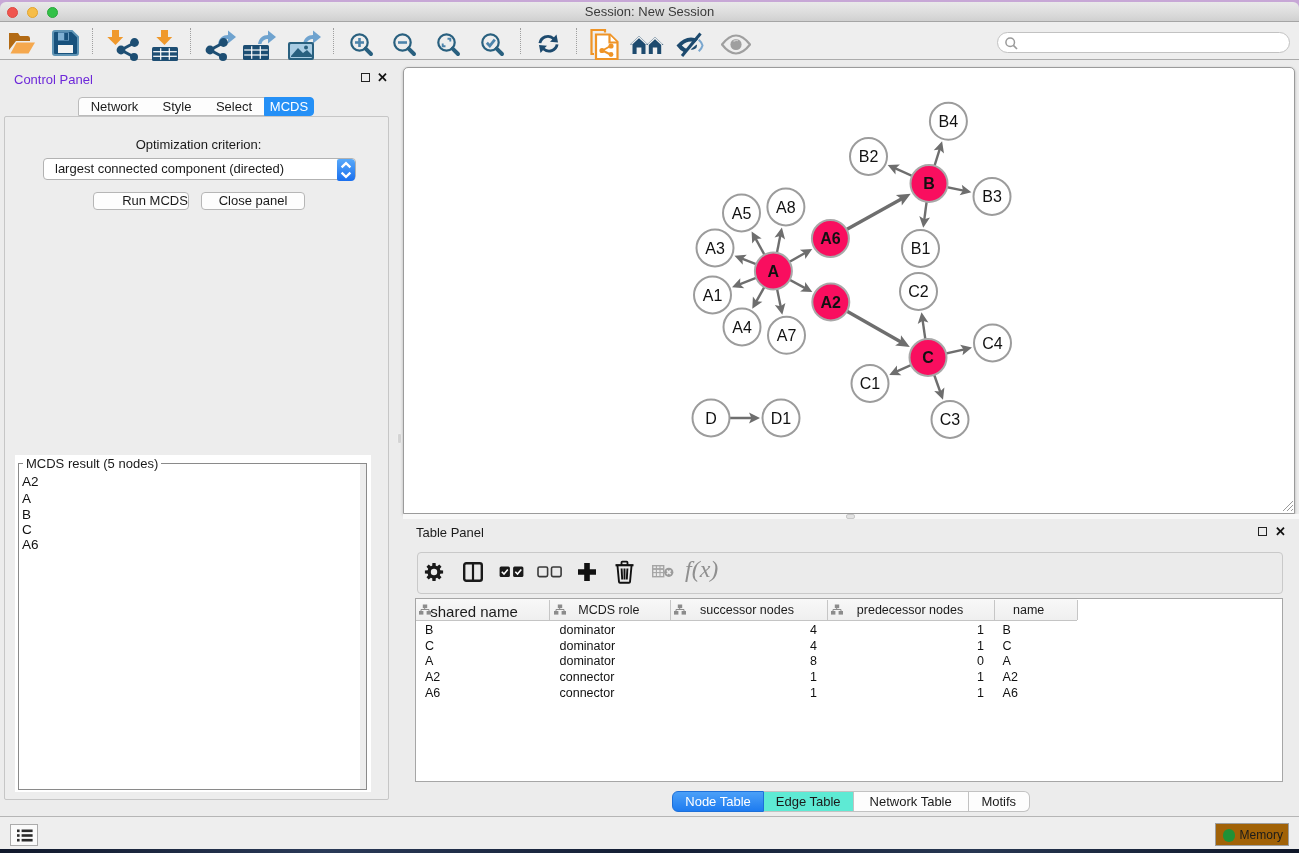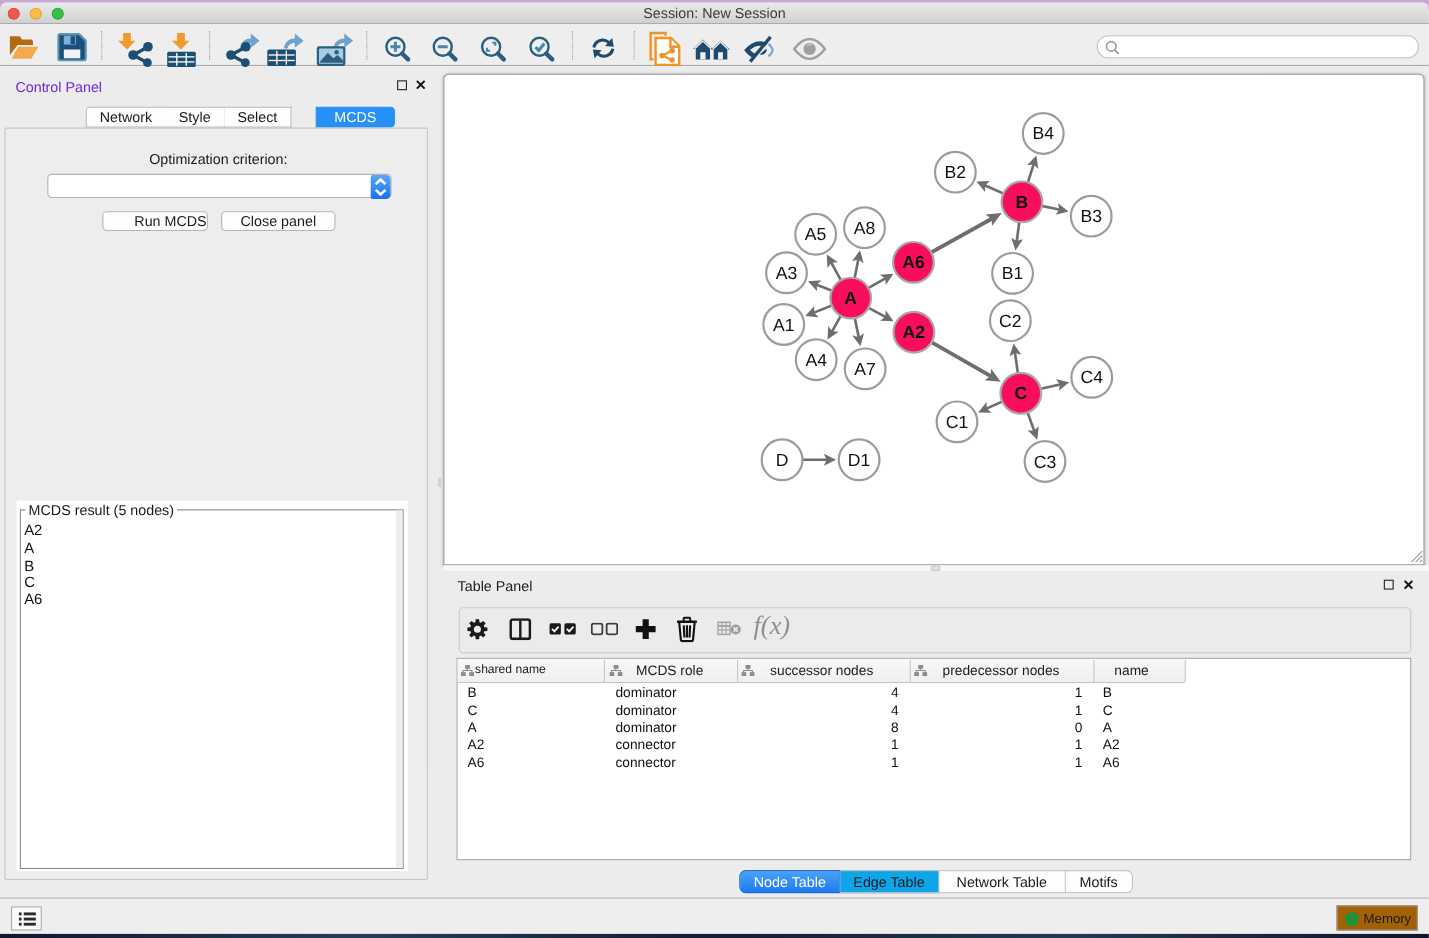--- a/index.html
+++ b/index.html
@@ -192,25 +192,26 @@
     </div>
 </div>
 <div id="cpanel" class="abs">
 <div id="cpanel-title">Control Panel</div>
     <div class="winbtn" style="left:361px;top:13px;width:9px;height:9px;border:1.5px solid #222;"></div>
     <div class="winbtn" style="left:377px;top:10px;font-size:13px;font-weight:bold;">✕</div>
     <div class="tabrow" style="left:0;top:36.5px;">
       <div class="tab" style="left:78px;width:73px;border-radius:4px 0 0 0;">Network</div>
       <div class="tab" style="left:150px;width:55px;border-left:none;">Style</div>
       <div class="tab" style="left:204px;width:61px;border-left:none;">Select</div>
-      <div class="tab tabsel" style="left:264px;width:72px;border-radius:0 4px 4px 0;margin-left:23px;">MCDS</div>
+      <div class="tab tabsel" style="left:264px;width:50px;border-radius:0 4px 4px 0;">MCDS</div>
     </div>
     <div id="cpanel-box" style="top:55.5px;height:684px;"></div>
     <div class="abs" style="left:0;top:77px;width:397px;text-align:center;font-size:13px;color:#1a1a1a;">Optimization criterion:</div>
     <div class="abs" style="left:43px;top:98px;width:313px;height:22px;background:#fff;border:1px solid #b2b2b2;border-radius:4px;">
+      <div class="abs" style="left:11px;top:0;line-height:20px;font-size:13px;color:#1a1a1a;">largest connected component (directed)</div>
       <div class="abs" style="right:0;top:0;width:18px;height:22px;border-radius:2px 4px 4px 2px;background:linear-gradient(#58a9fa,#1a6fee);"><svg width="18" height="22" viewBox="0 0 18 22">
           <path d="M4.6 8.4 L9 4.2 L13.4 8.4" fill="none" stroke="#fff" stroke-width="2.3"></path>
           <path d="M4.6 13.6 L9 17.8 L13.4 13.6" fill="none" stroke="#fff" stroke-width="2.3"></path>
         </svg></div>
     </div>
     <div class="abs" style="left:93px;top:131.5px;width:96px;height:18px;background:#fdfdfd;border:1px solid #b6b6b6;border-radius:4px;text-align:center;font-size:13px;line-height:16px;color:#1a1a1a;padding-left:28px;">Run MCDS</div>
     <div class="abs" style="left:201px;top:131.5px;width:104px;height:18px;background:#fdfdfd;border:1px solid #b6b6b6;border-radius:4px;text-align:center;font-size:13px;line-height:16px;color:#1a1a1a;">Close panel</div>
     <div class="abs" style="left:15px;top:395px;width:356px;height:337px;background:#fff;"></div>
     <div class="abs" style="left:18px;top:403px;width:349px;height:327px;border:1px solid #8a8a8a;"></div>
     <div class="abs" style="left:23px;top:396px;background:#fff;padding:0 3px;font-size:13px;color:#1a1a1a;">MCDS result (5 nodes)</div>
@@ -407,21 +408,21 @@
     </g>
   </svg>
 <svg class="abs" style="left:831.0px;top:604px" width="12" height="11" viewBox="0 0 12 11">
     <g fill="#8c8c8c">
       <rect x="3.8" y="0.5" width="4.4" height="3.6"></rect>
       <rect x="0" y="7" width="4.4" height="3.6"></rect>
       <rect x="7.6" y="7" width="4.4" height="3.6"></rect>
       <path d="M5.7 4 L5.7 5.5 M2 7 L2 5.5 L10 5.5 L10 7" stroke="#8c8c8c" stroke-width="1" fill="none"></path>
     </g>
   </svg>
-<div class="abs" style="left:374px;top:602.5px;width:180px;text-align:center;font-size:11px;color:#1b1b1b;">shared name</div>
+<div class="abs" style="left:384px;top:602.5px;width:180px;text-align:center;font-size:15px;color:#1b1b1b;">shared name</div>
 <div class="abs" style="left:518.8px;top:602.5px;width:180px;text-align:center;font-size:12.5px;color:#1b1b1b;">MCDS role</div>
 <div class="abs" style="left:657.0px;top:602.5px;width:180px;text-align:center;font-size:12.5px;color:#1b1b1b;">successor nodes</div>
 <div class="abs" style="left:820.0px;top:602.5px;width:180px;text-align:center;font-size:12.5px;color:#1b1b1b;">predecessor nodes</div>
 <div class="abs" style="left:938.7px;top:602.5px;width:180px;text-align:center;font-size:12.5px;color:#1b1b1b;">name</div>
 <div class="abs" style="left:425px;top:622.8px;font-size:12.5px;color:#111;">B</div>
 <div class="abs" style="left:559.5px;top:622.8px;font-size:12.5px;color:#111;">dominator</div>
 <div class="abs" style="left:737px;top:622.8px;width:80px;text-align:right;font-size:12.5px;color:#111;">4</div>
 <div class="abs" style="left:904px;top:622.8px;width:80px;text-align:right;font-size:12.5px;color:#111;">1</div>
 <div class="abs" style="left:1002.6px;top:622.8px;font-size:12.5px;color:#111;">B</div>
 <div class="abs" style="left:425px;top:638.6px;font-size:12.5px;color:#111;">C</div>
@@ -438,21 +439,21 @@
 <div class="abs" style="left:559.5px;top:669.8px;font-size:12.5px;color:#111;">connector</div>
 <div class="abs" style="left:737px;top:669.8px;width:80px;text-align:right;font-size:12.5px;color:#111;">1</div>
 <div class="abs" style="left:904px;top:669.8px;width:80px;text-align:right;font-size:12.5px;color:#111;">1</div>
 <div class="abs" style="left:1002.6px;top:669.8px;font-size:12.5px;color:#111;">A2</div>
 <div class="abs" style="left:425px;top:685.6px;font-size:12.5px;color:#111;">A6</div>
 <div class="abs" style="left:559.5px;top:685.6px;font-size:12.5px;color:#111;">connector</div>
 <div class="abs" style="left:737px;top:685.6px;width:80px;text-align:right;font-size:12.5px;color:#111;">1</div>
 <div class="abs" style="left:904px;top:685.6px;width:80px;text-align:right;font-size:12.5px;color:#111;">1</div>
 <div class="abs" style="left:1002.6px;top:685.6px;font-size:12.5px;color:#111;">A6</div>
 <div class="abs" style="left:672.3px;top:790.8px;width:91.5px;height:21.4px;background:linear-gradient(#4ba0f8,#1d7bf0);border:1px solid #1d6fd8;border-radius:6px 0 0 6px;color:#fff;text-align:center;font-size:13px;line-height:20px;">Node Table</div>
-<div class="abs" style="left:763.8px;top:790.8px;width:89.8px;height:21.4px;background:#0ea5e9;border:1px solid #c2c2c2;border-left:none;color:#1b1b1b;text-align:center;font-size:13px;line-height:20px;">Edge Table</div>
+<div class="abs" style="left:763.8px;top:790.8px;width:89.8px;height:21.4px;background:#5eead4;border:1px solid #c2c2c2;border-left:none;color:#1b1b1b;text-align:center;font-size:13px;line-height:20px;">Edge Table</div>
 <div class="abs" style="left:853.6px;top:790.8px;width:115.2px;height:21.4px;background:#fdfdfd;border:1px solid #c2c2c2;border-left:none;color:#1b1b1b;text-align:center;font-size:13px;line-height:20px;">Network Table</div>
 <div class="abs" style="left:968.8px;top:790.8px;width:60.9px;height:21.4px;background:#fdfdfd;border:1px solid #c2c2c2;border-left:none;border-radius:0 6px 6px 0;color:#1b1b1b;text-align:center;font-size:13px;line-height:20px;">Motifs</div>
 <div id="statusbar" class="abs">
 <div class="abs" style="left:10px;top:7px;width:28px;height:22px;background:#fafafa;border:1px solid #ababab;">
       <svg class="abs" style="left:6px;top:4px" width="16" height="13" viewBox="0 0 16 13">
         <g fill="#2b2b2b">
           <rect x="0" y="0.5" width="2.6" height="2.6"></rect>
           <rect x="0" y="5.2" width="2.6" height="2.6"></rect>
           <rect x="0" y="9.9" width="2.6" height="2.6"></rect>
           <rect x="4.6" y="0.5" width="11" height="2.6"></rect>

